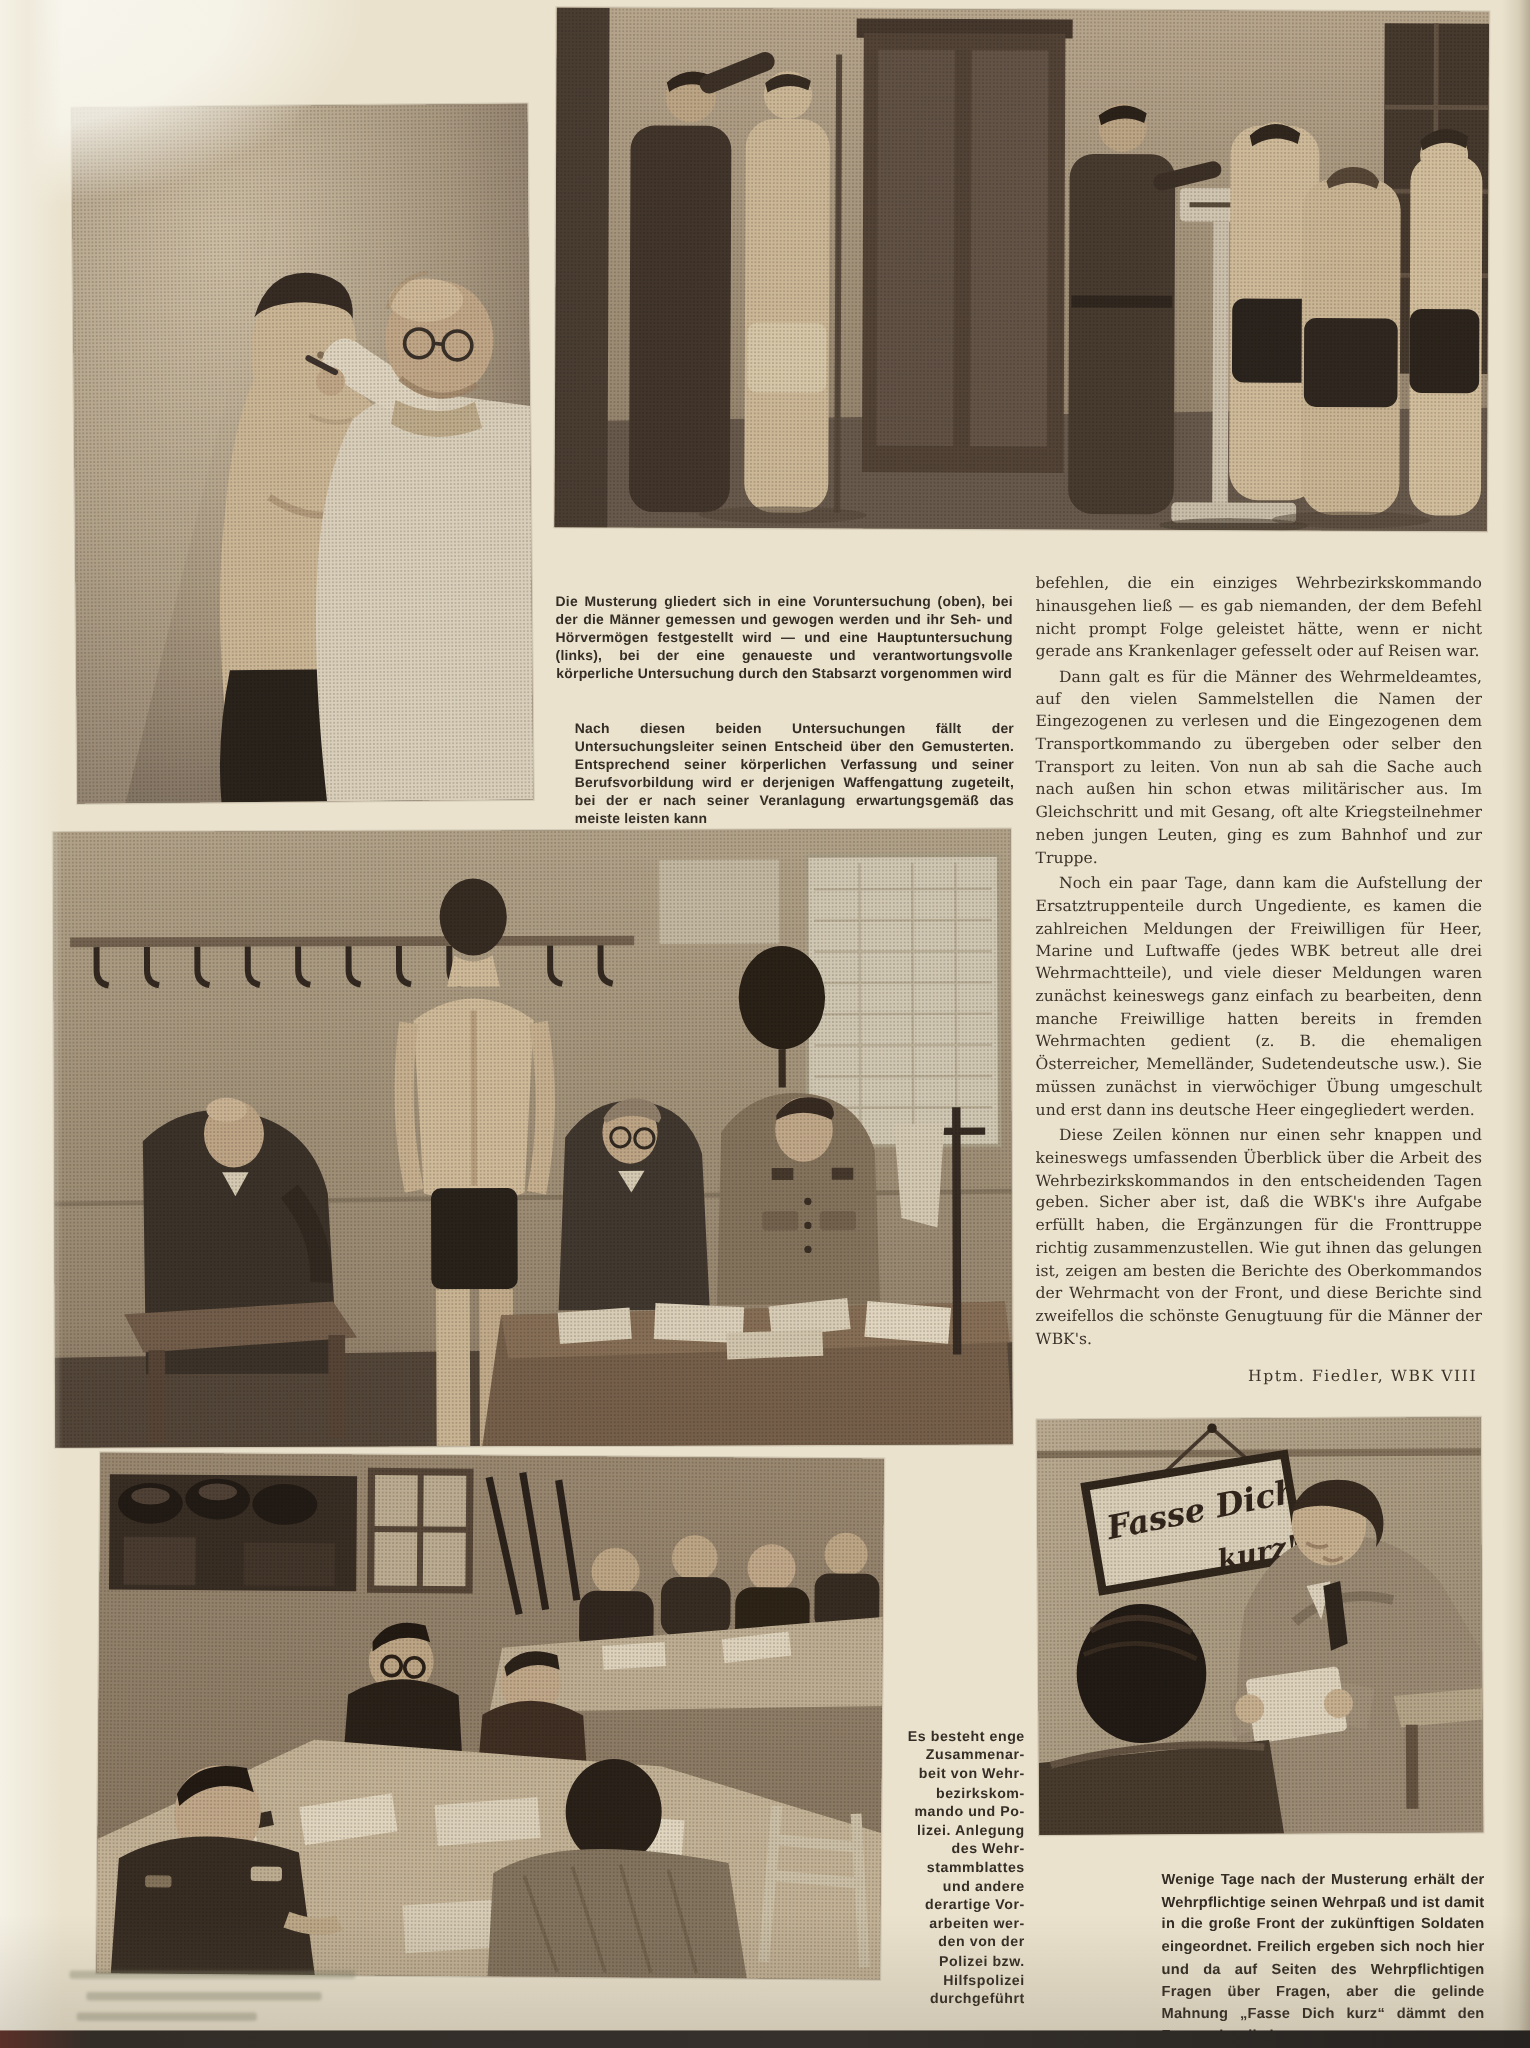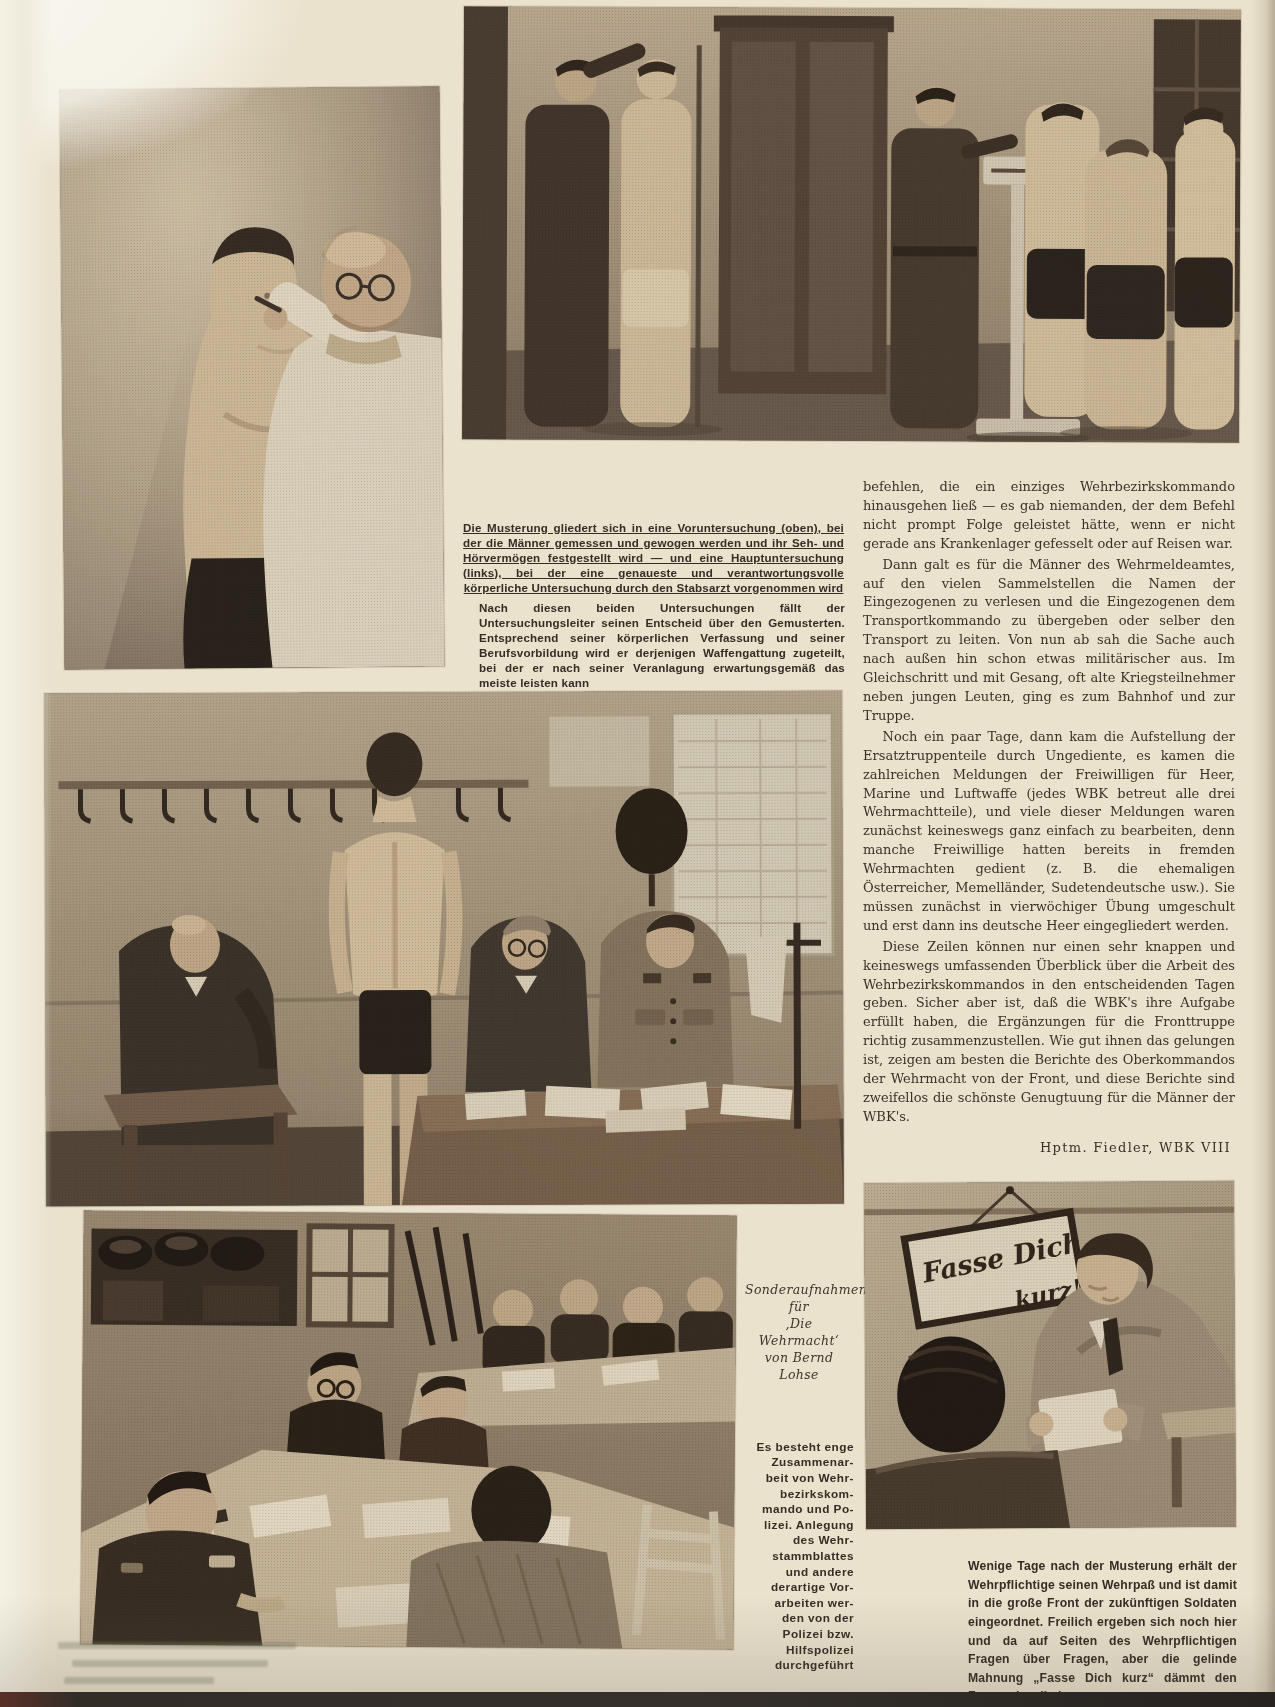--- a/index.html
+++ b/index.html
@@ -24,21 +24,21 @@
          background-image:radial-gradient(rgba(56,44,34,.38) .6px,transparent .8px);
          background-size:3px 3px;}
   .wash{position:absolute;inset:0;pointer-events:none;background:rgba(96,72,48,.10);mix-blend-mode:multiply;}
   #photoA{left:62px;top:88px;width:380px;height:580px;transform:rotate(-.5deg);}
   #photoB{left:463px;top:8px;width:777px;height:433px;transform:rotate(.25deg);}
   #photoC{left:45px;top:692px;width:798px;height:513px;transform:rotate(-.2deg);}
   #photoD{left:82px;top:1213px;width:653px;height:434px;transform:rotate(.45deg);}
   #photoE{left:865px;top:1182px;width:370px;height:346px;transform:rotate(-.35deg);}
   
   .cap{position:absolute;font-weight:bold;color:#342d25;text-align:justify;letter-spacing:.015em;}
-  #cap1{left:463px;top:508px;width:381px;font-size:11.6px;line-height:15px;text-align-last:center;text-decoration:underline;}
+  #cap1{left:463px;top:482px;width:381px;font-size:11.6px;line-height:15px;text-align-last:center;}
   #cap2{left:479px;top:588px;width:366px;font-size:11.6px;line-height:15px;}
   #cap3{left:748px;top:1428px;width:106px;font-size:11.8px;line-height:15.6px;
         white-space:pre-line;text-align:right;letter-spacing:.04em;}
   #cap4{left:968px;top:1545px;width:269px;font-size:12.2px;line-height:18.6px;}
   
   #article{position:absolute;left:863px;top:478px;width:372px;font-family:"DejaVu Serif",serif;
            font-size:13px;line-height:18.9px;color:#3a3128;text-align:justify;}
   #article p{margin:0 0 2px 0;text-indent:1.5em;}
   #article p.first{text-indent:0;}
   #article .sig{margin-top:12px;text-align:right;text-indent:0;letter-spacing:.1em;padding-right:4px;}
@@ -374,24 +374,20 @@
         <line x1="566" y1="290" x2="556" y2="420"></line>
           <line x1="632" y1="296" x2="640" y2="424"></line>
         <line x1="562" y1="318" x2="636" y2="324"></line>
           <line x1="560" y1="348" x2="638" y2="354"></line>
       </g>
     </svg>
     <div class="grain"></div>
     <div class="wash"></div>
   </figure>
 
-  <div id="credit">Sonderaufnahmen
-für
-‚Die Wehrmacht‘
-von Bernd Lohse</div>
 
   <p class="cap" id="cap3">Es besteht enge
 Zusammenar-
 beit von Wehr-
 bezirkskom-
 mando und Po-
 lizei. Anlegung
 des Wehr-
 stammblattes
 und andere

